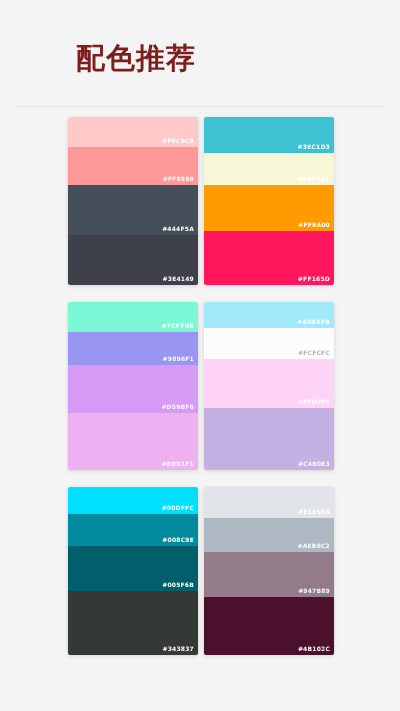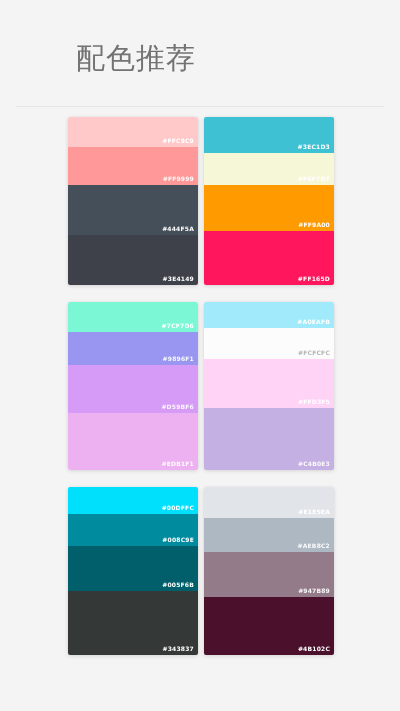--- a/index.html
+++ b/index.html
@@ -20,22 +20,22 @@
     background: #f4f4f4;
     box-sizing: border-box;
   }
   .page-title {
     position: absolute;
     left: 76px;
     top: 38px;
     font-size: 29px;
     line-height: 40px;
     letter-spacing: 1px;
-    color: #737373;
-    font-weight: 400;
+    color: #7f1d1d;
+    font-weight: 700;
     font-family: "DejaVu Sans", sans-serif;
     white-space: nowrap;
   }
   .title-rule {
     position: absolute;
     left: 16px;
     top: 106px;
     width: 368px;
     height: 1px;
     background: #e6e6e6;

